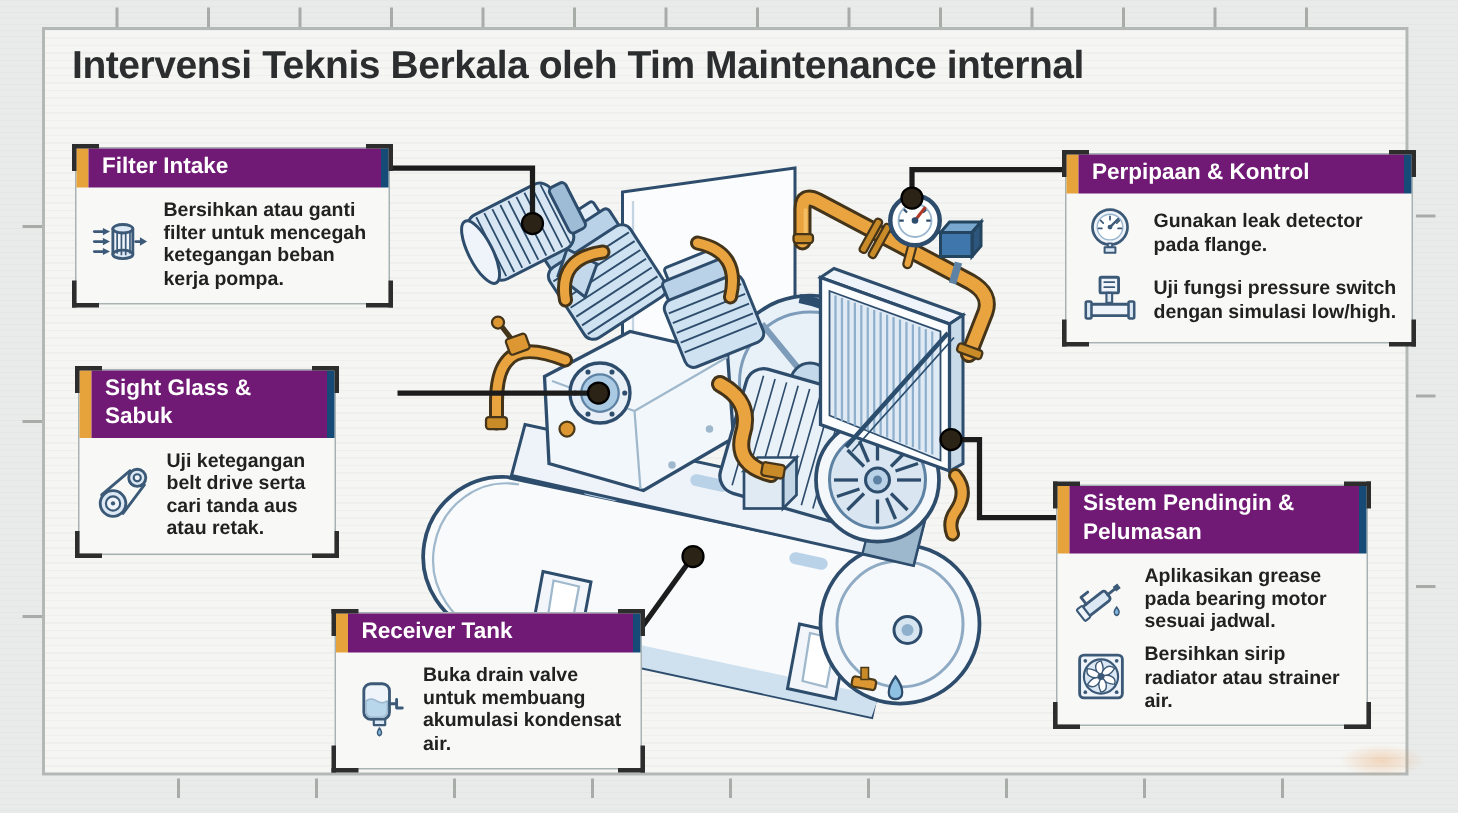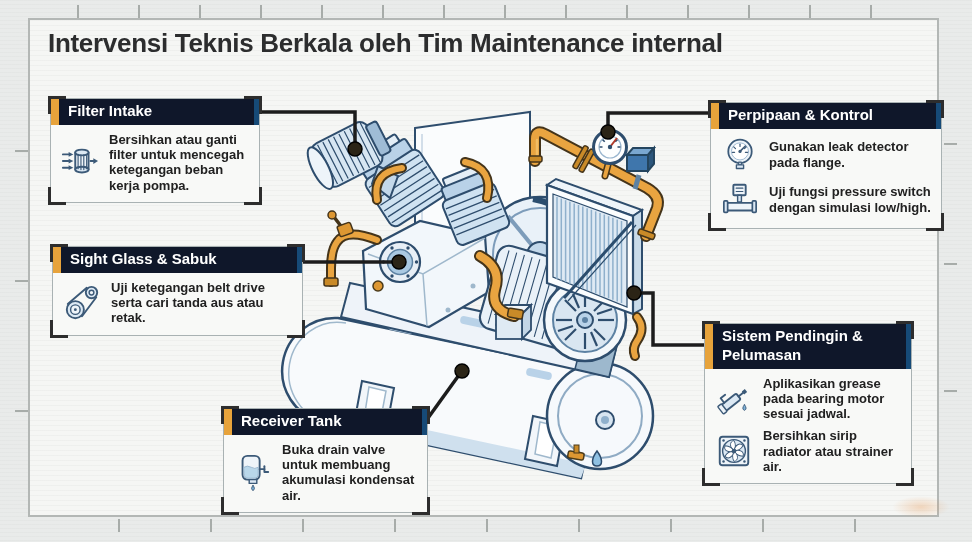--- a/index.html
+++ b/index.html
@@ -27,21 +27,21 @@
   svg.illu{position:absolute;left:28px;top:18px;}
 
   .callout{position:absolute;background:#f8f9f7;border:1px solid #a9b2b3;box-sizing:border-box;z-index:5;}
   .ck{position:absolute;width:15px;height:15px;z-index:6;}
   .ck.tl{left:-3px;top:-3px;border-left:3px solid #2d2d2d;border-top:3px solid #2d2d2d;}
   .ck.tr{right:-3px;top:-3px;border-right:3px solid #2d2d2d;border-top:3px solid #2d2d2d;}
   .ck.bl{left:-3px;bottom:-3px;border-left:3px solid #2d2d2d;border-bottom:3px solid #2d2d2d;}
   .ck.br{right:-3px;bottom:-3px;border-right:3px solid #2d2d2d;border-bottom:3px solid #2d2d2d;}
   .hdr{display:flex;align-items:stretch;}
   .accent{width:8px;background:#e7a33b;flex:none;}
-  .htext{flex:1;background:#0f172a;color:#ffffff;font-size:15px;font-weight:bold;
+  .htext{flex:1;background:#701a75;color:#ffffff;font-size:15px;font-weight:bold;
          padding:3px 8px 4px 9px;line-height:1.25;}
   .hend{width:5px;background:#164a77;flex:none;}
   .rows{padding:7px 9px 9px 9px;display:flex;flex-direction:column;gap:7px;}
   .row{display:flex;gap:9px;align-items:center;}
   .ric{width:40px;flex:none;display:flex;justify-content:center;align-items:center;}
   .rtx{font-size:13px;font-weight:bold;color:#212121;line-height:1.18;}
   .icon{stroke:#3c5a78;fill:none;stroke-linecap:round;stroke-linejoin:round;}
 </style>
 </head>
 <body>
@@ -339,21 +339,21 @@
             <line x1="27" y1="12" x2="27" y2="27" stroke-width="1.2"></line>
           <line x1="31" y1="19" x2="34" y2="19"></line>
             <polygon points="34,16 39,19 34,22" fill="#3c5a78" stroke="none"></polygon>
         </svg>
       </div>
       <div class="rtx">Bersihkan atau ganti filter untuk mencegah ketegangan beban kerja pompa.</div>
     </div>
   </div>
 </div>
 
-<div class="callout" style="left:52px;top:246px;width:251px;">
+<div class="callout" style="left:52px;top:246px;width:172px;">
   <div class="ck tl"></div>
     <div class="ck tr"></div>
   <div class="ck bl"></div>
     <div class="ck br"></div>
   <div class="hdr">
     <div class="accent"></div>
     <div class="htext">Sight Glass &amp; Sabuk</div>
     <div class="hend"></div>
   </div>
   <div class="rows">

